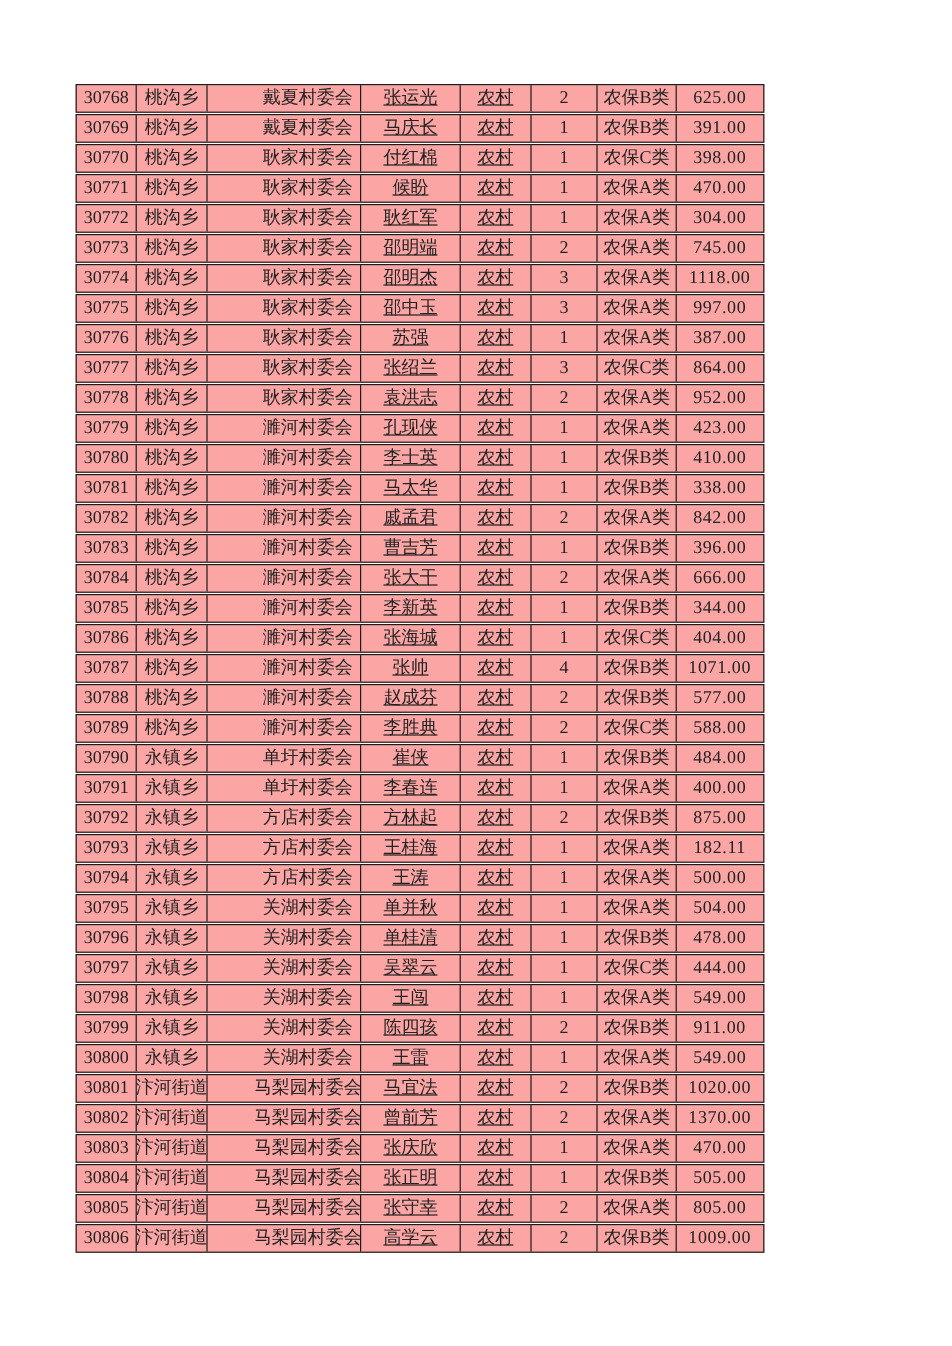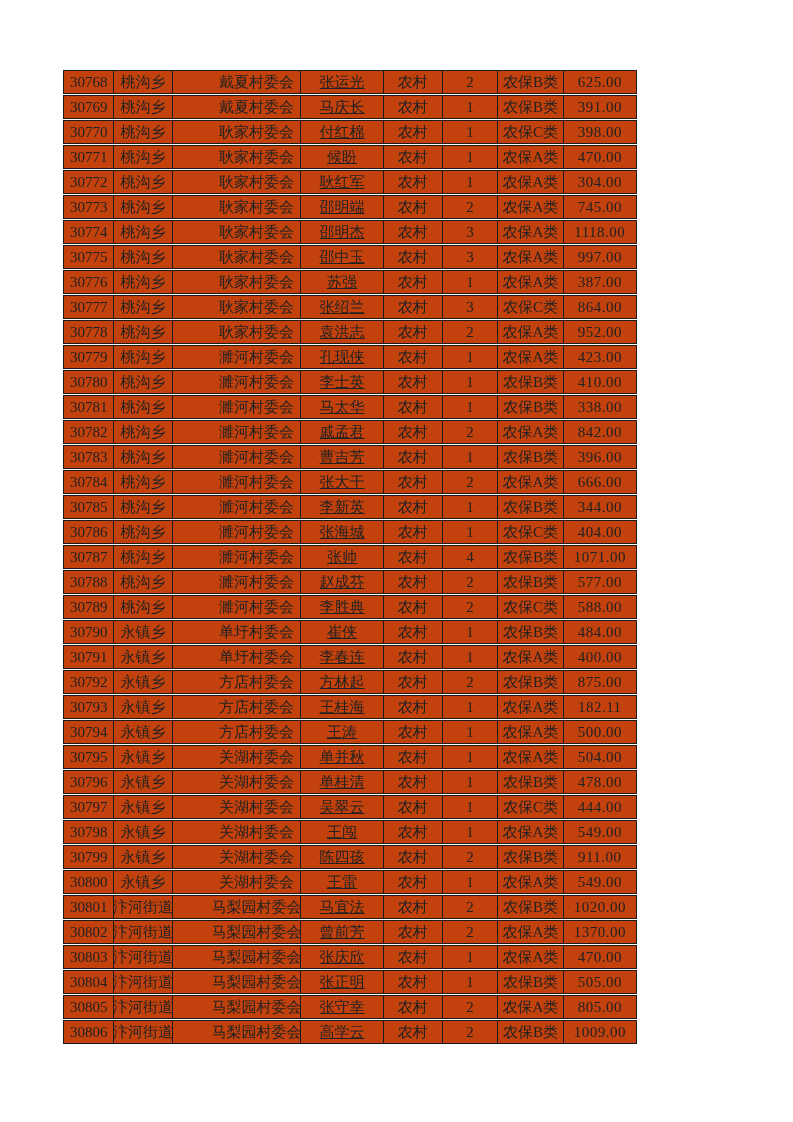--- a/index.html
+++ b/index.html
@@ -19,41 +19,41 @@
     left: 63px;
     top: 70px;
     width: 574px;
   }
   .row {
     display: flex;
     box-sizing: border-box;
     height: 24px;
     margin-bottom: 1px;
     border: 1px solid #1c1c1c;
-    background: #c2410c;
+    background: #fca5a5;
   }
   .cell {
     box-sizing: border-box;
     display: flex;
     align-items: center;
     justify-content: center;
     border-right: 1px solid #1c1c1c;
     font-family: "Liberation Serif", "DejaVu Serif", serif;
     font-size: 15px;
     color: #222222;
     white-space: nowrap;
     overflow: hidden;
     line-height: 1;
   }
   .cell:last-child { border-right: none; }
   .c0 { width: 54px; }
   .c1 { width: 63px; }
   .c2 { width: 95px; margin-left: 40px; }
   .c3 { width: 89px; text-decoration: underline; }
-  .c4 { width: 63px; }
+  .c4 { width: 63px; text-decoration: underline; }
   .c5 { width: 60px; }
   .c6 { width: 70px; }
   .c7 { width: 78px; letter-spacing: 0.5px; }
 </style>
 </head>
 <body>
 
 <div class="page">
   <div class="records-table" id="records-table">
       <div class="row">

